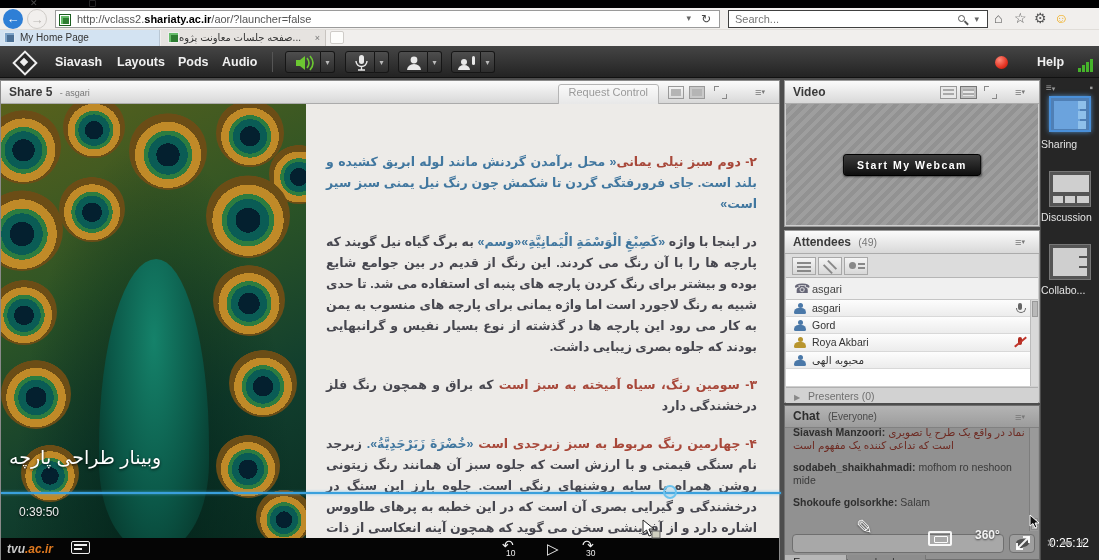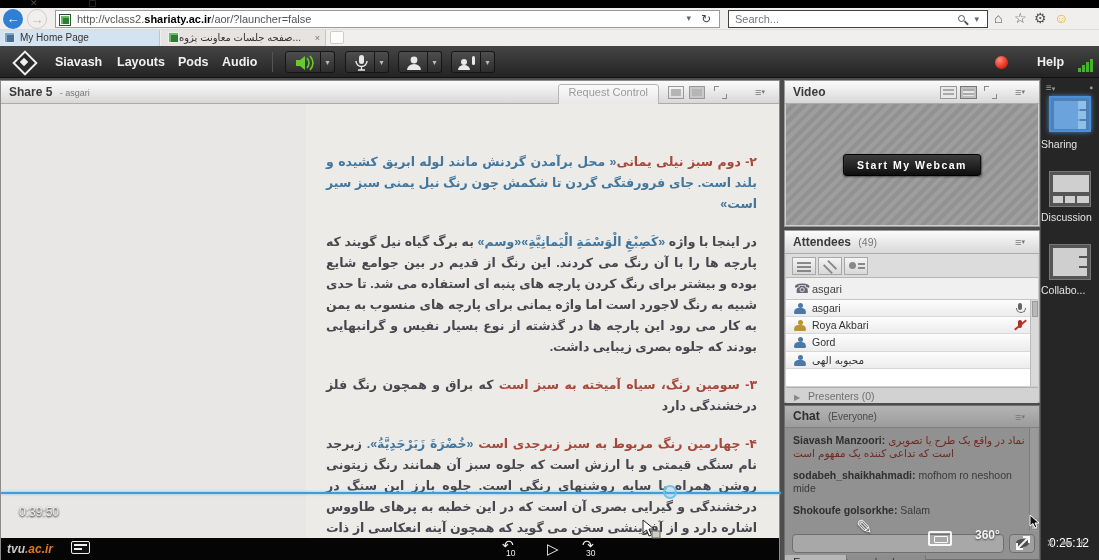--- a/index.html
+++ b/index.html
@@ -205,21 +205,21 @@
   .att-scroll { position:absolute; right:1px; top:69px; width:8px; height:86px; background:#d9d9d9;
     border-left:1px solid #bbb; }
   .att-thumb { position:absolute; left:0.5px; top:1px; width:6px; height:16px; background:#b8b8b8;
     border:1px solid #999; }
 
   
   .chat-pod { left:784px; top:405px; width:256px; height:155px; background:#919191; border:1px solid #6f6f6f; }
   .chat-head { position:relative; height:22px; background:linear-gradient(#b4b4b4,#9c9c9c);
     border-bottom:1px solid #818181; font-size:12px; color:#2e2e2e; line-height:21px; }
   .chat-scope { font-size:10px; color:#4a4a4a; margin-left:5px; }
-  .chat-body { position:absolute; left:0; top:20px; width:246px; height:103px; overflow:hidden;
+  .chat-body { position:absolute; left:0; top:12px; width:246px; height:103px; overflow:hidden;
     font-size:10.5px; color:#3a3a3a; padding:8px 6px 0 8px; }
   .chat-msg { margin-bottom:9px; line-height:13px; }
   .chat-msg b { color:#2f2f2f; }
   .chat-fa { color:#6e2b23; }
   .chat-scroll { position:absolute; right:1px; top:22px; width:9px; height:103px; background:#9a9a9a;
     border-left:1px solid #7d7d7d; }
   .chat-scroll .box { position:absolute; left:0.5px; bottom:1px; width:7px; height:12px; background:#b5b5b5;
     border:1px solid #888; font-size:6px; line-height:10px; text-align:center; color:#555; }
   .chat-input { position:absolute; left:7px; top:128px; width:212px; height:19px; background:#a8a8a8;
     border:1px solid #6f6f6f; border-radius:4px; }
@@ -369,20 +369,39 @@
           <i></i>
         </span>
       <span class="mini-ico" style="right:74px;background:#c9c9c9">
           <i></i>
         </span>
       <span class="fs-ico" style="right:52px"></span>
       <span class="pod-menu"><span>≡</span><span class="caret">▾</span></span>
     </div>
     <div class="share-content">
 
+      <div class="peacock">
+        <div class="eye" style="left:-15px;top:5px;width:75px;height:75px"></div>
+        <div class="eye" style="left:62px;top:-8px;width:62px;height:62px"></div>
+        <div class="eye" style="left:128px;top:8px;width:78px;height:78px"></div>
+        <div class="eye" style="left:215px;top:-5px;width:68px;height:68px"></div>
+        <div class="eye" style="left:268px;top:40px;width:60px;height:60px"></div>
+        <div class="eye" style="left:-20px;top:85px;width:82px;height:82px"></div>
+        <div class="eye" style="left:58px;top:72px;width:66px;height:66px"></div>
+        <div class="eye" style="left:205px;top:70px;width:84px;height:84px"></div>
+        <div class="eye" style="left:-10px;top:175px;width:66px;height:66px"></div>
+        <div class="eye" style="left:212px;top:160px;width:72px;height:72px"></div>
+        <div class="eye" style="left:0px;top:255px;width:70px;height:70px"></div>
+        <div class="eye" style="left:228px;top:245px;width:68px;height:68px"></div>
+        <div class="eye" style="left:20px;top:340px;width:58px;height:58px"></div>
+        <div class="eye" style="left:215px;top:330px;width:64px;height:64px"></div>
+        <div class="eye" style="left:255px;top:385px;width:56px;height:56px"></div>
+        <div class="neck"></div>
+        <div class="watermark">وبینار طراحی پارچه</div>
+      </div>
 
       <div class="doc" dir="rtl">
         <p><span class="t-red">۲- دوم سبز نیلی یمانی</span><span class="t-blue">« محل برآمدن گردنش مانند لوله ابریق کشیده و بلند است. جای فرورفتگی گردن تا شکمش چون رنگ نیل یمنی سبز سیر است»</span></p>
         <p><span class="t-dark">در اینجا با واژه </span><span class="t-blue">«کَصِبْغِ الْوَسْمَةِ الْیَمانِیَّةِ»«وسم»</span><span class="t-dark"> به برگ گیاه نیل گویند که پارچه ها را با آن رنگ می کردند. این رنگ از قدیم در بین جوامع شایع بوده و بیشتر برای رنگ کردن پارچه های پنبه ای استفاده می شد. تا حدی شبیه به رنگ لاجورد است اما واژه یمانی برای پارچه های منسوب به یمن به کار می رود این پارچه ها در گذشته از نوع بسیار نفیس و گرانبهایی بودند که جلوه بصری زیبایی داشت.</span></p>
         <p><span class="t-red">۳- سومین رنگ، سیاه آمیخته به سبز است</span><span class="t-dark"> که براق و همچون رنگ فلز درخشندگی دارد</span></p>
         <p><span class="t-red">۴- چهارمین رنگ مربوط به سبز زبرجدی است </span><span class="t-blue">«خُضْرَةَ زَبَرْجَدِیَّةُ».</span><span class="t-dark"> زبرجد نام سنگی قیمتی و با ارزش است که جلوه سبز آن همانند رنگ زیتونی روشن همراه با سایه روشنهای رنگی است. جلوه بارز این سنگ در درخشندگی و گیرایی بصری آن است که در این خطبه به پرهای طاووس اشاره دارد و از آفرینشی سخن می گوید که همچون آینه انعکاسی از ذات الهی است.</span></p>
       </div>
     </div>
 
     <div class="progress-line"></div>
@@ -449,27 +468,27 @@
       <span class="phone-glyph">☎</span>
       <span style="margin-left:26px">asgari</span>
     </div>
     <div class="att-list">
       <div class="att-row">
         <span class="avatar" style="--av:#4a78a8"></span>
         <span class="name">asgari</span>
         <span class="mic-live"></span>
       </div>
       <div class="att-row">
+        <span class="avatar" style="--av:#4a78a8"></span>
+        <span class="name">Gord</span>
+      </div>
+      <div class="att-row">
         <span class="avatar" style="--av:#b8952e"></span>
         <span class="name">Roya Akbari</span>
         <span class="mic-block"></span>
-      </div>
-      <div class="att-row">
-        <span class="avatar" style="--av:#4a78a8"></span>
-        <span class="name">Gord</span>
       </div>
       <div class="att-row">
         <span class="avatar" style="--av:#4a78a8"></span>
         <span class="name" dir="rtl">محبوبه الهی</span>
       </div>
     </div>
     <div class="att-scroll">
         <span class="att-thumb"></span>
       </div>
     <div class="presenters-row">

